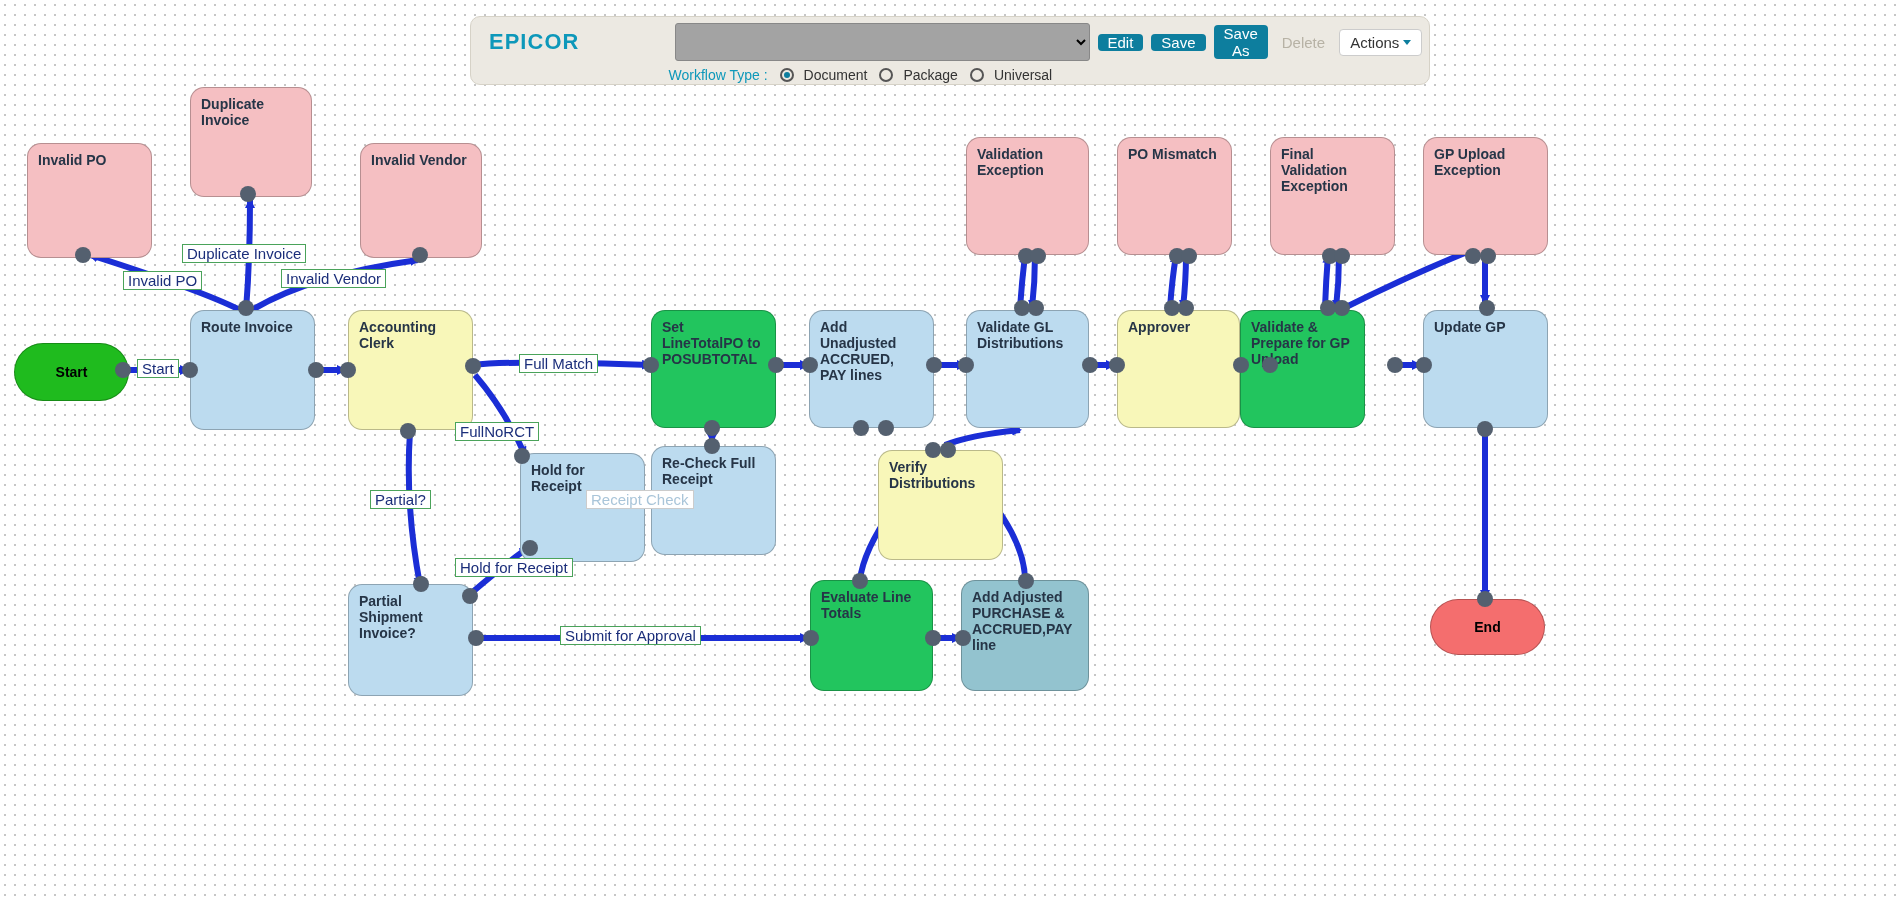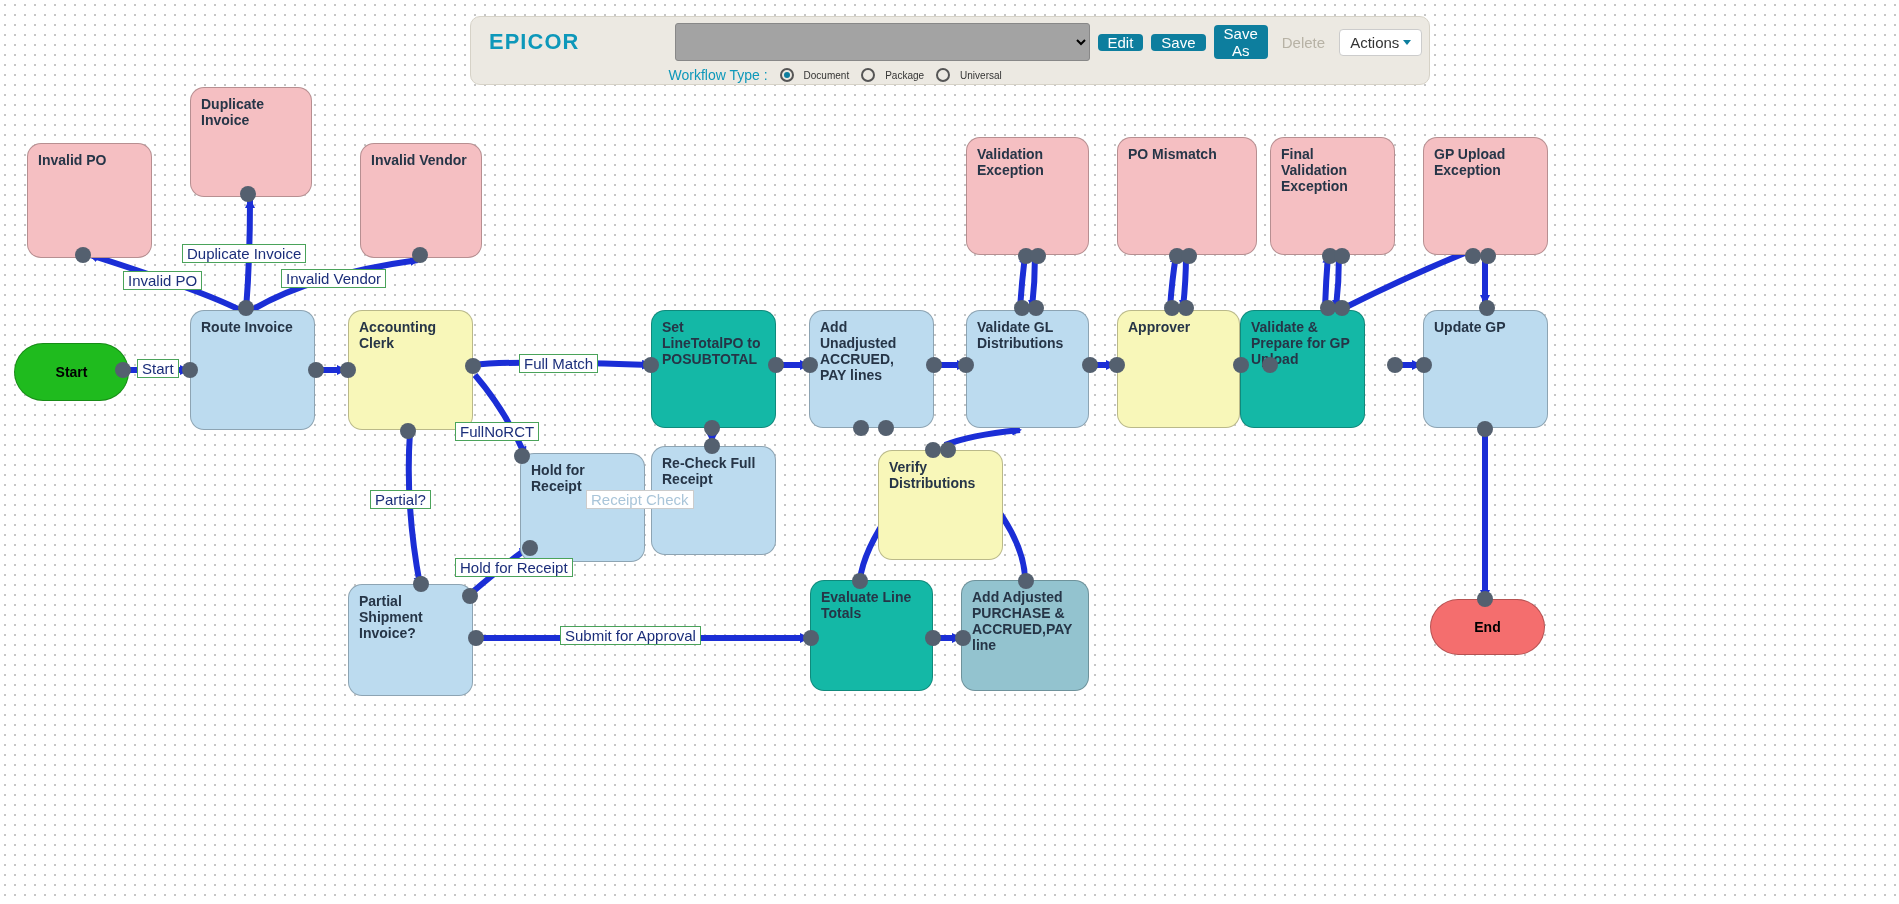--- a/index.html
+++ b/index.html
@@ -45,37 +45,37 @@
     display: inline-flex; align-items: center; gap: 4px;
   }
   .caret-down {
     width: 0; height: 0; display: inline-block;
     border-left: 4px solid transparent; border-right: 4px solid transparent;
     border-top: 5px solid #0d7e9e;
   }
   .wf-type-label { color: #0d98ba; font-size: 14px; margin-left: 180px; }
   .radio { appearance: none; width: 14px; height: 14px; border: 2px solid #555; border-radius: 50%; position: relative; margin: 0 2px 0 4px; vertical-align: middle; }
   .radio:checked::after { content: ""; position: absolute; inset: 2px; background: #0d7e9e; border-radius: 50%; }
-  .radio-label { font-size: 10px; color: #333; vertical-align: middle; }
+  .radio-label { font-size: 14px; color: #333; vertical-align: middle; }
 
   
   .canvas { position: absolute; inset: 0; }
   svg.edges { position: absolute; inset: 0; width: 1899px; height: 904px; pointer-events: none; z-index: 5; }
 
   .node {
     position: absolute;
     border-radius: 14px;
     padding: 8px 10px;
     font-size: 14px; font-weight: bold; color: #263547;
     border: 1px solid rgba(0,0,0,0.25);
     z-index: 10;
   }
   .node.pink   { background: #f5bfc2; }
   .node.blue   { background: #bcdbef; }
-  .node.dblue  { background: #14b8a6; }
+  .node.dblue  { background: #22c55e; }
   .node.yellow { background: #f8f7b9; }
   .node.teal   { background: #93c3cf; }
   .node.green  { background: #1fbb1e; color: #000; border-radius: 50px; display: flex; align-items: center; justify-content: center; }
   .node.red    { background: #f46e6e; color: #000; border-radius: 50px; display: flex; align-items: center; justify-content: center; }
 
   .port {
     position: absolute;
     width: 16px; height: 16px;
     border-radius: 50%;
     background: #54606f;
@@ -195,21 +195,21 @@
       <path d="M1025,580 Q1025,530 955,460"></path>
 
       <path d="M945,445 Q970,435 1020,430" marker-end=""></path>
     </g>
   </svg>
 
   <div class="node pink" style="left:27px;  top:143px; width:125px; height:115px;"><span>Invalid PO</span></div>
   <div class="node pink" style="left:190px; top:87px;  width:122px; height:110px;"><span>Duplicate Invoice</span></div>
   <div class="node pink" style="left:360px; top:143px; width:122px; height:115px;"><span>Invalid Vendor</span></div>
   <div class="node pink" style="left:966px; top:137px; width:123px; height:118px;"><span>Validation Exception</span></div>
-  <div class="node pink" style="left:1117px;top:137px; width:140px; height:118px;"><span>PO Mismatch</span></div>
+  <div class="node pink" style="left:1117px;top:137px; width:115px; height:118px;"><span>PO Mismatch</span></div>
   <div class="node pink" style="left:1270px;top:137px; width:125px; height:118px;"><span style="white-space:pre-line">Final
 Validation
 Exception</span></div>
   <div class="node pink" style="left:1423px;top:137px; width:125px; height:118px;"><span>GP Upload Exception</span></div>
 
   <div class="node green" style="left:14px;  top:343px; width:115px; height:58px;">
       <span>Start</span>
     </div>
   <div class="node blue" style="left:190px; top:310px; width:125px; height:120px;"><span>Route Invoice</span></div>
   <div class="node yellow" style="left:348px; top:310px; width:125px; height:120px;"><span>Accounting Clerk</span></div>

